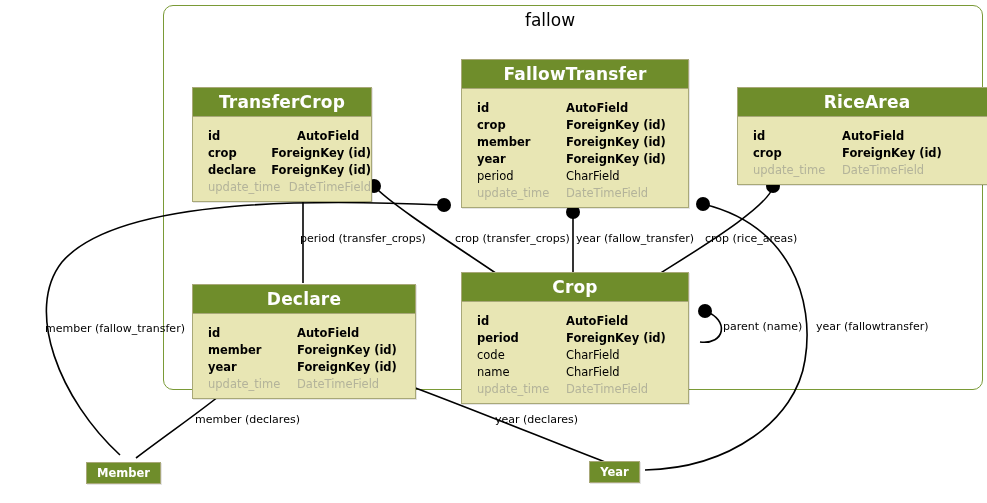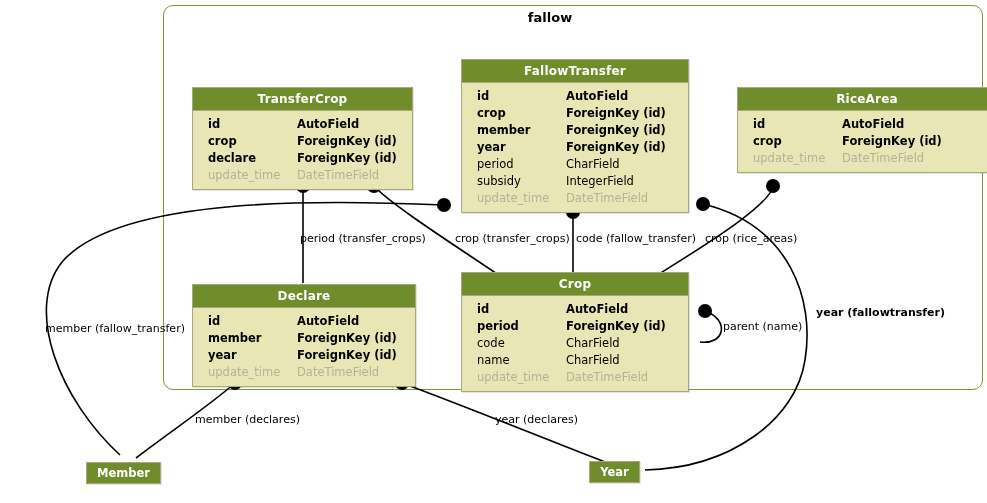--- a/index.html
+++ b/index.html
@@ -27,45 +27,45 @@
   }
   .cluster {
     position: absolute;
     border: 1.6px solid #7a9a36;
     border-radius: 10px;
     background: transparent;
     box-sizing: border-box;
   }
   .cluster-title {
     position: absolute;
-    font-size: 13px;
-    font-weight: bold;
+    font-size: 17px;
+    font-weight: normal;
     color: #000000;
     text-align: center;
     white-space: nowrap;
   }
   .table-node {
     position: absolute;
     box-sizing: border-box;
     border: 1px solid #a8a878;
     background: #e8e6b4;
     box-shadow: 1px 1px 0 rgba(0,0,0,0.10);
   }
   .table-header {
     background: #6f8d2b;
     color: #ffffff;
-    font-size: 12px;
+    font-size: 17px;
     font-weight: bold;
     text-align: center;
     padding: 4px 0 4px 0;
     letter-spacing: 0.2px;
     border-bottom: 1px solid #a8a878;
   }
   .table-rows {
-    padding: 5px 0 5px 0;
+    padding: 11px 0 5px 0;
   }
   .row {
     display: flex;
     align-items: baseline;
     font-size: 11.5px;
     line-height: 17px;
     color: #000000;
     padding: 0 0 0 0;
   }
   .row .fname {
@@ -140,21 +140,21 @@
       <circle cx="444" cy="205" r="7"></circle>
       <circle cx="573" cy="212" r="7"></circle>
       <circle cx="703" cy="204" r="7"></circle>
       <circle cx="773" cy="186" r="7"></circle>
       <circle cx="705" cy="311" r="7"></circle>
       <circle cx="235" cy="383" r="7"></circle>
       <circle cx="402" cy="383" r="7"></circle>
     </g>
   </svg>
 
-  <div class="table-node" style="left:192px; top:87px; width:221px;">
+  <div class="table-node" style="left:192px; top:87px; width:180px;">
     <div class="table-header">TransferCrop</div>
     <div class="table-rows">
       <div class="row key">
         <span class="fname">id</span>
         <span class="ftype">AutoField</span>
       </div>
       <div class="row key">
         <span class="fname">crop</span>
         <span class="ftype">ForeignKey (id)</span>
       </div>
@@ -185,24 +185,20 @@
         <span class="ftype">ForeignKey (id)</span>
       </div>
       <div class="row key">
         <span class="fname">year</span>
         <span class="ftype">ForeignKey (id)</span>
       </div>
       <div class="row">
         <span class="fname">period</span>
         <span class="ftype">CharField</span>
       </div>
-      <div class="row">
-        <span class="fname">subsidy</span>
-        <span class="ftype">IntegerField</span>
-      </div>
       <div class="row muted">
         <span class="fname">update_time</span>
         <span class="ftype">DateTimeField</span>
       </div>
     </div>
   </div>
 
   <div class="table-node" style="left:737px; top:87px; width:260px;">
     <div class="table-header">RiceArea</div>
     <div class="table-rows">
@@ -267,21 +263,21 @@
         <span class="ftype">DateTimeField</span>
       </div>
     </div>
   </div>
 
   <div class="simple-node" style="left:86px; top:462px; width:75px; height:22px;">Member</div>
   <div class="simple-node" style="left:589px; top:461px; width:51px; height:22px;">Year</div>
 
   <div class="edge-label" style="left:300px; top:232px;">period (transfer_crops)</div>
   <div class="edge-label" style="left:455px; top:232px;">crop (transfer_crops)</div>
-  <div class="edge-label" style="left:576px; top:232px;">code (fallow_transfer)</div>
+  <div class="edge-label" style="left:576px; top:232px;">year (fallow_transfer)</div>
   <div class="edge-label" style="left:705px; top:232px;">crop (rice_areas)</div>
   <div class="edge-label" style="left:45px; top:322px;">member (fallow_transfer)</div>
   <div class="edge-label" style="left:723px; top:320px;">parent (name)</div>
-  <div class="edge-label" style="left:816px; top:306px;font-weight:bold;">year (fallowtransfer)</div>
+  <div class="edge-label" style="left:816px; top:320px;">year (fallowtransfer)</div>
   <div class="edge-label" style="left:195px; top:413px;">member (declares)</div>
   <div class="edge-label" style="left:495px; top:413px;">year (declares)</div>
 
 </div>
 
 </body></html>

